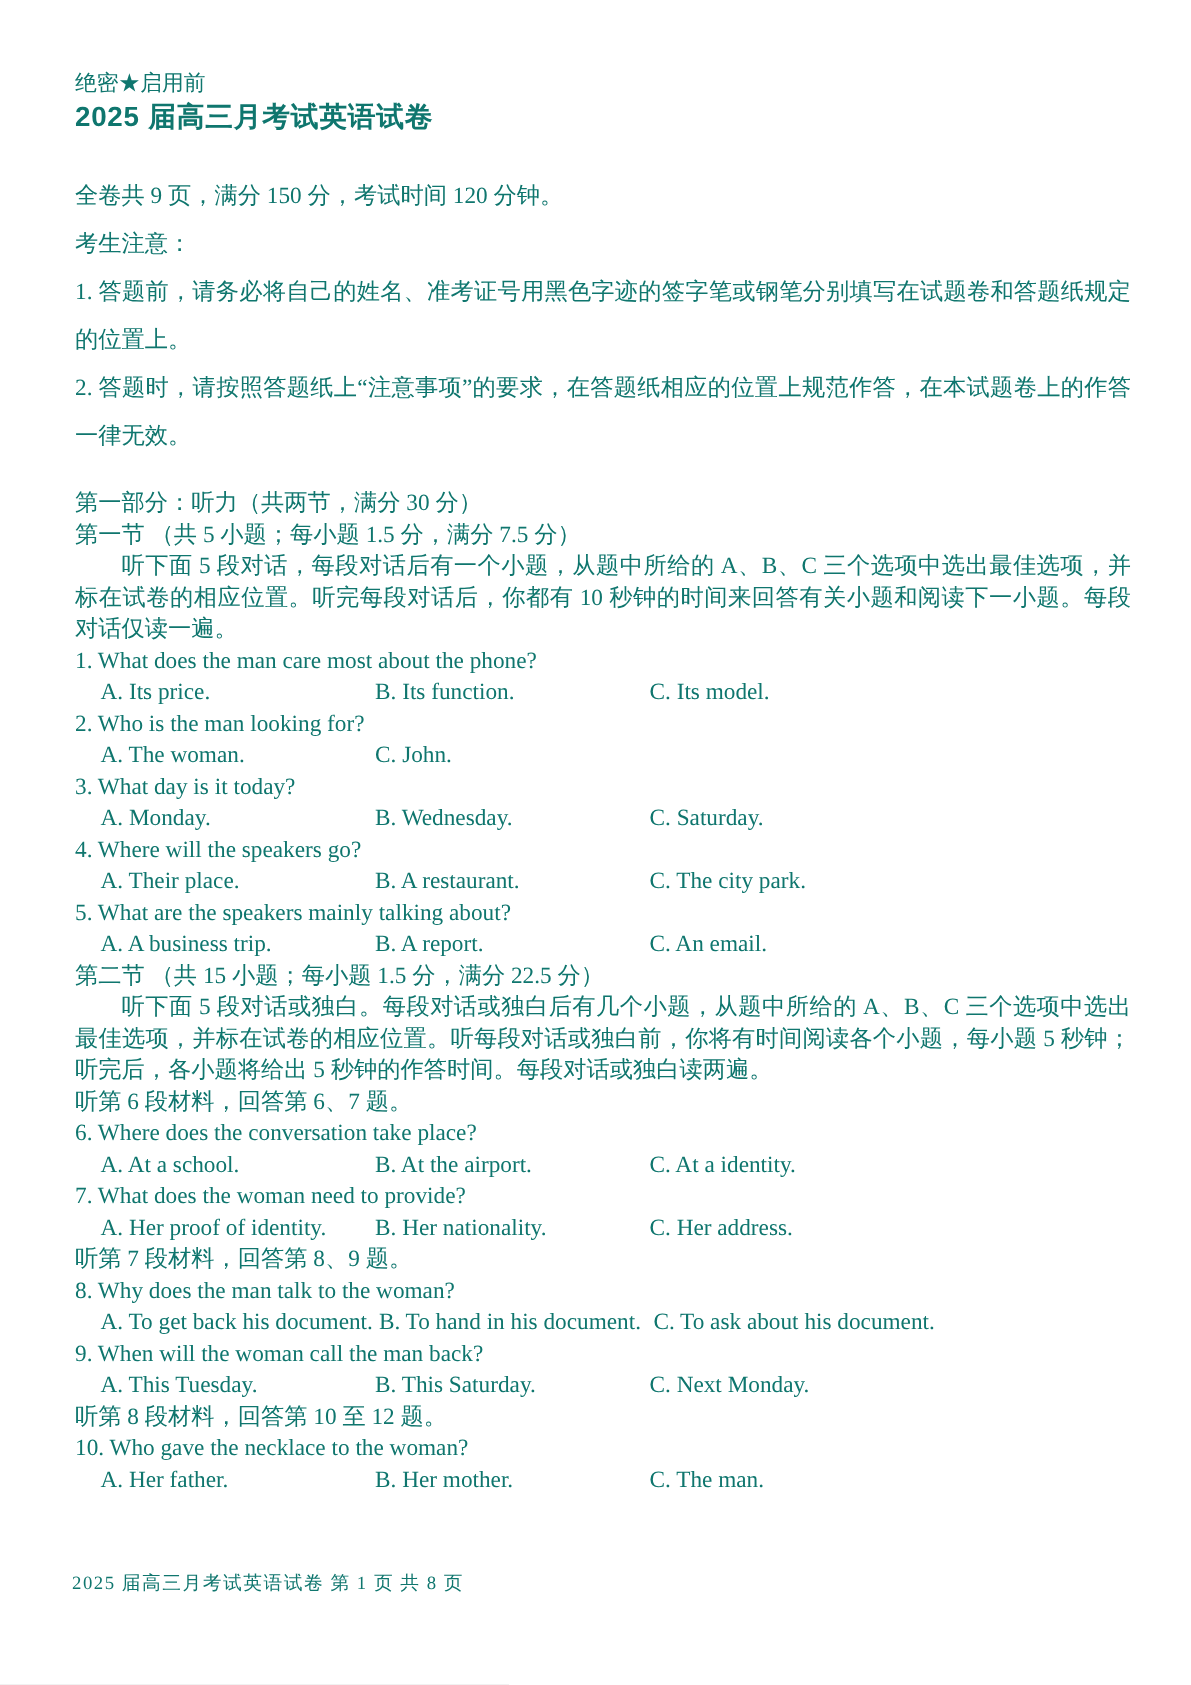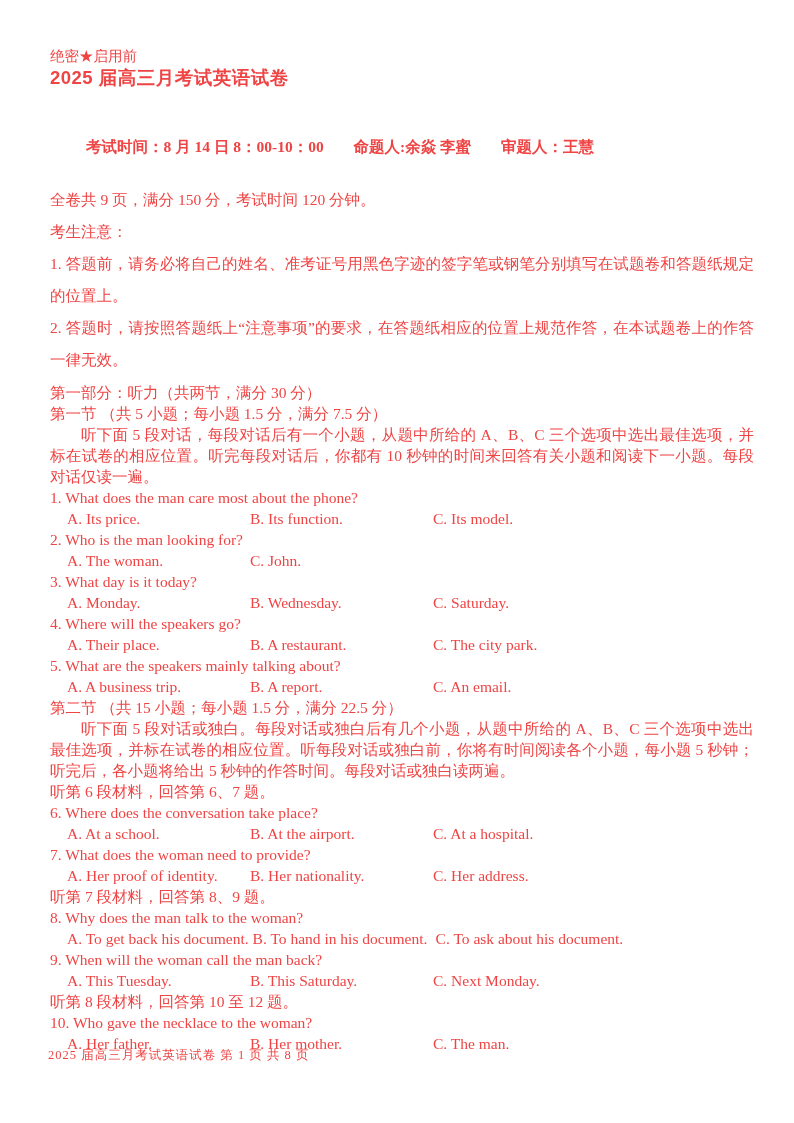--- a/index.html
+++ b/index.html
@@ -2,21 +2,21 @@
 <html><head>
 <meta charset="utf-8">
 <style>
   * { margin: 0; padding: 0; box-sizing: border-box; }
   html, body { background: #e8e8e8; }
   .page {
     width: 794px;
     height: 1123px;
     margin: 0 auto;
     background: #ffffff;
-    color: #ef4444;
+    color: #0f766e;
     position: relative;
     font-family: "Liberation Serif", "DejaVu Serif", serif;
     font-size: 15.5px;
     padding: 46px 40px 0 50px;
     overflow: hidden;
   }
   .classification {
     font-size: 14.5px;
     line-height: 20px;
   }
@@ -37,21 +37,21 @@
     padding-left: 36px;
   }
   .info-line span { margin-right: 26px; }
   .info-line span:last-child { margin-right: 0; }
   .notes-block {
     margin-top: 26px;
     line-height: 32px;
     text-align: justify;
   }
   .exam-body {
-    margin-top: 6px;
+    margin-top: 18px;
     line-height: 21px;
   }
   .indent-para {
     text-indent: 2em;
     text-align: justify;
   }
   .q-options {
     display: flex;
     padding-left: 17px;
   }
@@ -74,25 +74,20 @@
 </style>
 </head>
 <body>
 
 <div class="page">
 
   <div class="classification">绝密★启用前</div>
 
   <h1 class="paper-title">2025 届高三月考试英语试卷</h1>
 
-  <div class="info-line">
-    <span>考试时间：8 月 14 日 8：00-10：00</span>
-    <span>命题人:余焱 李蜜</span>
-    <span>审题人：王慧</span>
-  </div>
 
   <div class="notes-block">
     <div>全卷共 9 页，满分 150 分，考试时间 120 分钟。</div>
     <div>考生注意：</div>
     <div>1. 答题前，请务必将自己的姓名、准考证号用黑色字迹的签字笔或钢笔分别填写在试题卷和答题纸规定的位置上。</div>
     <div>2. 答题时，请按照答题纸上“注意事项”的要求，在答题纸相应的位置上规范作答，在本试题卷上的作答一律无效。</div>
   </div>
 
   <div class="exam-body">
 
@@ -148,21 +143,21 @@
     <div>第二节 （共 15 小题；每小题 1.5 分，满分 22.5 分）</div>
     <div class="indent-para">听下面 5 段对话或独白。每段对话或独白后有几个小题，从题中所给的 A、B、C 三个选项中选出最佳选项，并标在试卷的相应位置。听每段对话或独白前，你将有时间阅读各个小题，每小题 5 秒钟；听完后，各小题将给出 5 秒钟的作答时间。每段对话或独白读两遍。</div>
 
     <div>听第 6 段材料，回答第 6、7 题。</div>
 
     <div>
       <div>6. Where does the conversation take place?</div>
       <div class="q-options">
         <span class="opt">A. At a school.</span>
         <span class="opt">B. At the airport.</span>
-        <span class="opt">C. At a hospital.</span>
+        <span class="opt">C. At a identity.</span>
       </div>
     </div>
 
     <div>
       <div>7. What does the woman need to provide?</div>
       <div class="q-options">
         <span class="opt">A. Her proof of identity.</span>
         <span class="opt">B. Her nationality.</span>
         <span class="opt">C. Her address.</span>
       </div>

